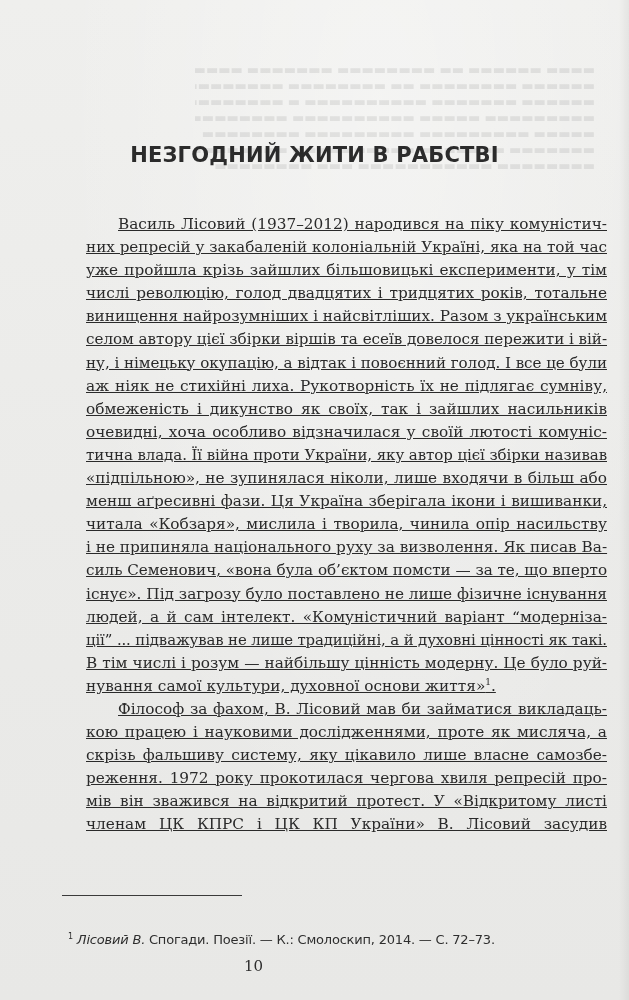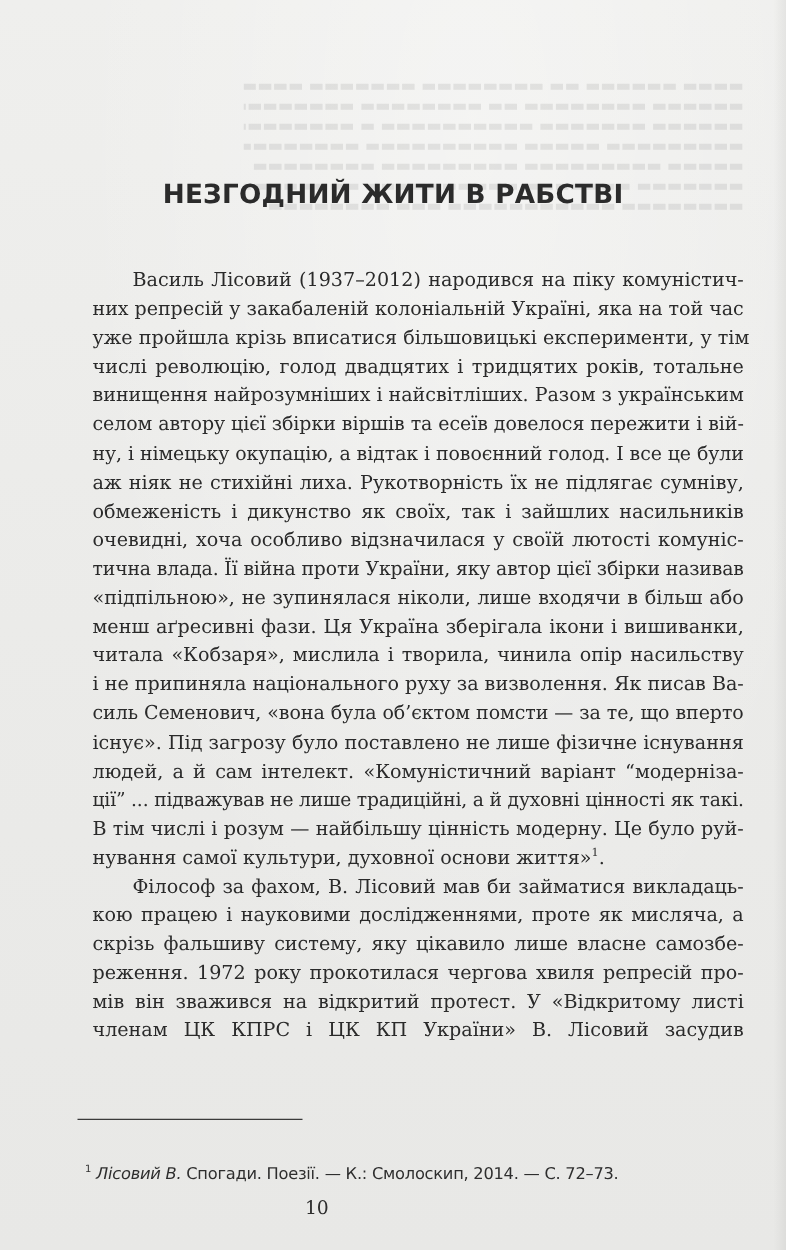--- a/index.html
+++ b/index.html
@@ -37,29 +37,30 @@
       text-align: center;
       font-family: "DejaVu Sans", sans-serif;
       font-weight: bold;
       font-size: 21px;
       letter-spacing: 0.2px;
       color: #2b2b2b;
       margin: 0;
     }
     .body-text {
       position: absolute;
-      left: 74px;
+      left: 86px;
       width: 521px;
       top: 213px;
       font-family: "DejaVu Serif", serif;
       font-size: 15.3px;
       line-height: 23.1px;
       color: #2a2a2a;
       text-align: justify;
       hyphens: manual;
+      text-decoration: underline;
     }
     .line {
       display: block;
       text-align: justify;
       text-align-last: justify;
       white-space: nowrap;
       height: 23.1px;
       overflow: visible;
     }
     .line.first { padding-left: 32px; }
@@ -134,21 +135,21 @@
     <div>▬▬▬▬▬▬▬ ▬▬▬▬▬▬▬ ▬▬▬▬▬▬▬▬▬▬ ▬▬▬▬▬▬▬▬</div>
     <div>▬▬▬▬▬▬▬▬ ▬▬▬▬▬▬▬▬▬▬▬ ▬▬▬ ▬▬▬▬▬▬▬▬</div>
   </div>
 
   <h1 class="chapter-title">НЕЗГОДНИЙ ЖИТИ В РАБСТВІ</h1>
 
   <div class="body-text">
     <div class="para" id="para-0">
       <span class="line first">Василь Лісовий (1937–2012) народився на піку комуністич-</span>
       <span class="line" style="letter-spacing: -0.0229626px; display: block; transform-origin: left top; transform: scaleX(0.995551); text-align-last: left;">них репресій у закабаленій колоніальній Україні, яка на той час</span>
-      <span class="line">уже пройшла крізь вписатися більшовицькі експерименти, у тім</span>
+      <span class="line">уже пройшла крізь зайшлих більшовицькі експерименти, у тім</span>
       <span class="line">числі революцію, голод двадцятих і тридцятих років, тотальне</span>
       <span class="line" style="letter-spacing: -0.0143309px; display: block; transform-origin: left top; transform: scaleX(0.997129); text-align-last: left;">винищення найрозумніших і найсвітліших. Разом з українським</span>
       <span class="line" style="letter-spacing: -0.0451317px; display: block; transform-origin: left top; transform: scaleX(0.991407); text-align-last: left;">селом автору цієї збірки віршів та есеїв довелося пережити і вій-</span>
       <span class="line" style="letter-spacing: -0.0569341px; display: block; transform-origin: left top; transform: scaleX(0.989201); text-align-last: left;">ну, і німецьку окупацію, а відтак і повоєнний голод. І все це були</span>
       <span class="line">аж ніяк не стихійні лиха. Рукотворність їх не підлягає сумніву,</span>
       <span class="line">обмеженість і дикунство як своїх, так і зайшлих насильників</span>
       <span class="line">очевидні, хоча особливо відзначилася у своїй лютості комуніс-</span>
       <span class="line" style="letter-spacing: -0.0943505px; display: block; transform-origin: left top; transform: scaleX(0.98189); text-align-last: left;">тична влада. Її війна проти України, яку автор цієї збірки називав</span>
       <span class="line">«підпільною», не зупинялася ніколи, лише входячи в більш або</span>
       <span class="line">менш аґресивні фази. Ця Україна зберігала ікони і вишиванки,</span>

